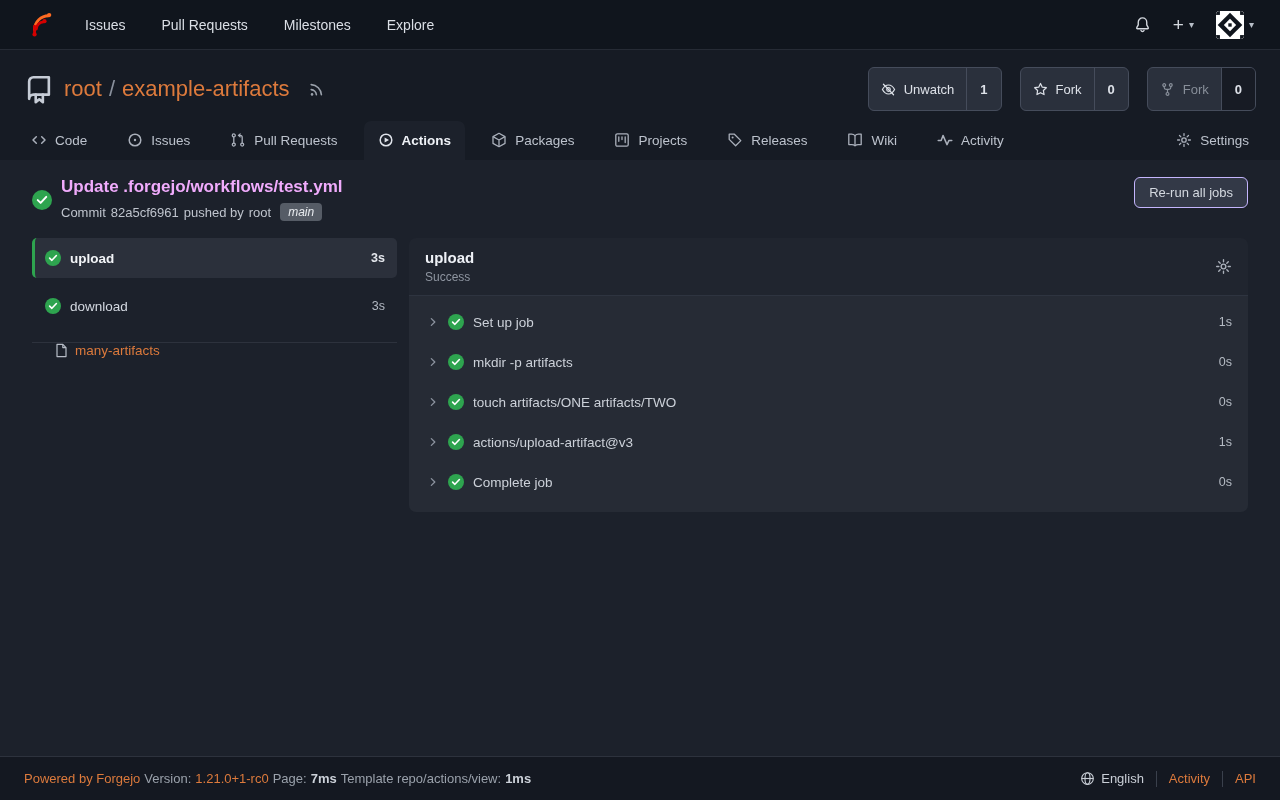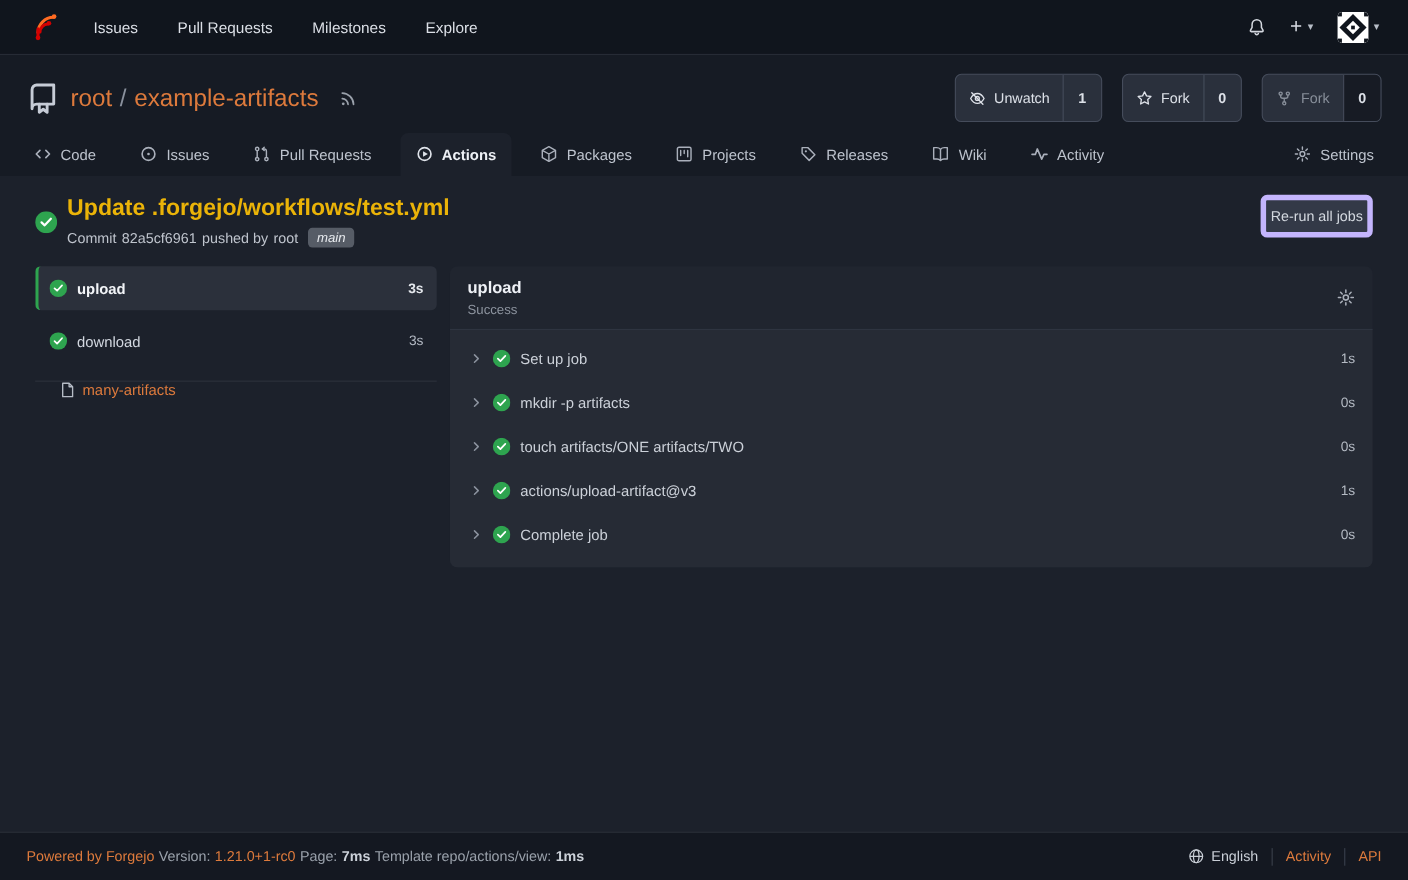--- a/index.html
+++ b/index.html
@@ -51,29 +51,29 @@
   }
   .tab .icon { color:#aab0bb; }
   .tab.active { background:#1c212b; color:#eef1f6; font-weight:700; }
   .tab.active .icon { color:#dfe3ea; }
   .tab-settings { margin-left:auto; }
 
   
   .content { flex:1; padding:17px 32px 0 32px; overflow:hidden; }
   .run-header { display:flex; align-items:flex-start; }
   .run-title-wrap { display:flex; gap:9px; }
-  .run-text .run-title { font-size:21px; font-weight:700; color:#eab308; }
+  .run-text .run-title { font-size:17px; font-weight:700; color:#f0abfc; }
   .run-sub { margin-top:6px; font-size:13px; color:#bfc4cd; display:flex; align-items:center; gap:5px; }
   .badge-branch {
     background:#565c66; color:#e8ebef; font-size:12px; padding:2px 8px;
     border-radius:4px; margin-left:4px;font-style:italic;
   }
   .rerun-btn {
-    margin-left:auto; background:#333947; border:5px solid #c4b5fd; color:#d4d9e0;
-    font-size:13px; padding:7px 4px; border-radius:6px; cursor:pointer;
+    margin-left:auto; background:#333947; border:1px solid #c4b5fd; color:#d4d9e0;
+    font-size:13px; padding:7px 14px; border-radius:6px; cursor:pointer;
     font-family:inherit;
   }
 
   .columns { display:flex; gap:12px; margin-top:17px; }
   .left-col { width:365px; flex:none; }
   .job-item {
     display:flex; align-items:center; gap:9px; height:40px; padding:0 12px 0 10px;
     border-left:3px solid transparent; border-radius:5px; margin-bottom:8px;
     font-size:13.5px; color:#d3d8e0; cursor:pointer;
   }

